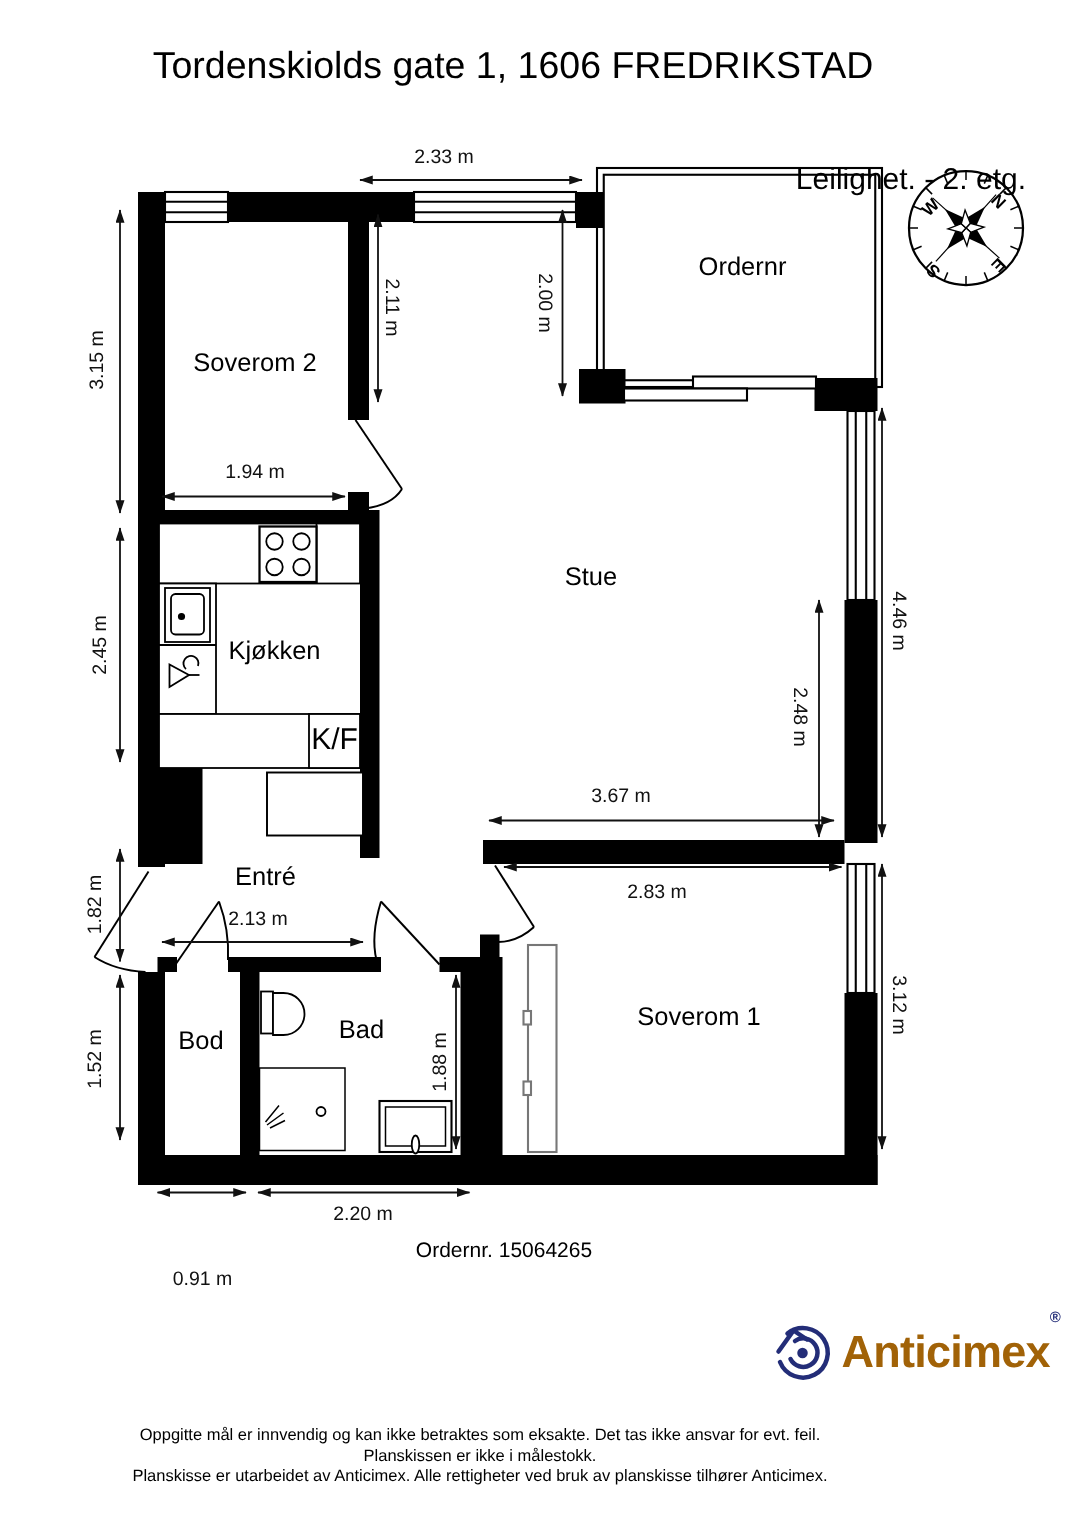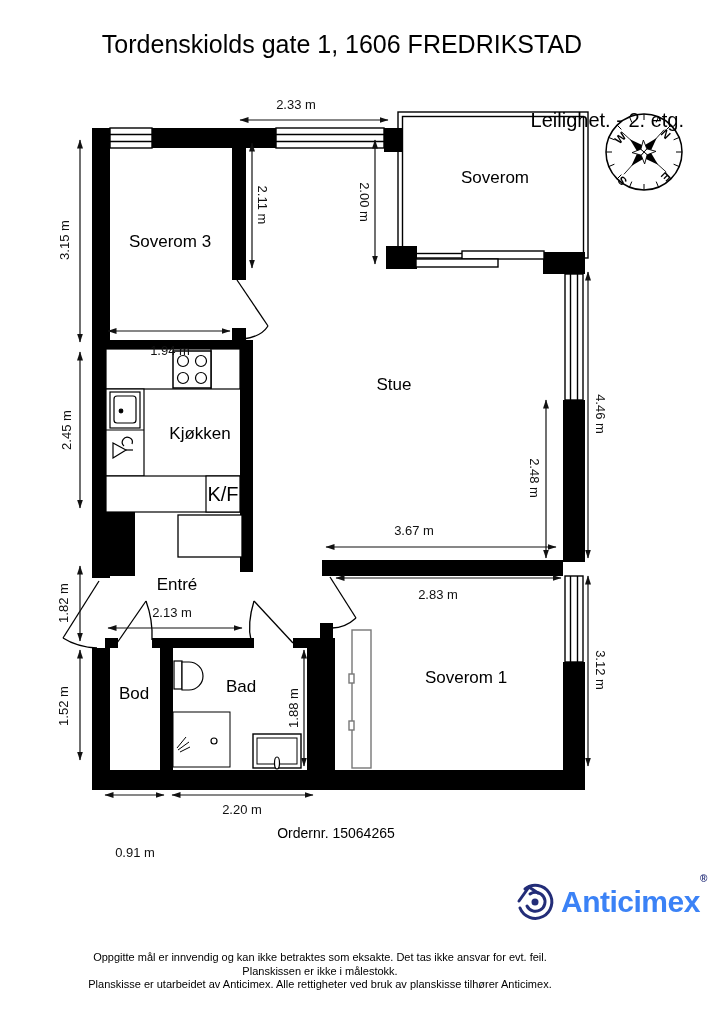--- a/index.html
+++ b/index.html
@@ -230,32 +230,32 @@
         <text transform="translate(19,22) rotate(135)">E</text>
         <text transform="translate(-19,26) rotate(225)">S</text>
         <text transform="translate(-21,-11) rotate(315)">W</text>
       </g>
     </g>
   </svg>
 
   <div class="title">Tordenskiolds gate 1, 1606 FREDRIKSTAD</div>
   <div class="subtitle">Leilighet.  - 2. etg.</div>
 
-  <div class="lbl room" style="left:170px; top:242px;">Soverom 3</div>
-  <div class="lbl room" style="left:495px; top:178px;">Soverom</div>
+  <div class="lbl room" style="left:170px; top:242px;">Soverom 2</div>
+  <div class="lbl room" style="left:495px; top:178px;">Ordernr</div>
   <div class="lbl room" style="left:394px; top:385px;">Stue</div>
-  <div class="lbl room" style="left:200px; top:434px;">Kjøkken</div>
+  <div class="lbl room" style="left:183px; top:434px;">Kjøkken</div>
   <div class="lbl room" style="left:223px; top:494px; font-size:20px;">K/F</div>
   <div class="lbl room" style="left:177px; top:585px;">Entré</div>
   <div class="lbl room" style="left:134px; top:694px;">Bod</div>
   <div class="lbl room" style="left:241px; top:687px;">Bad</div>
   <div class="lbl room" style="left:466px; top:678px;">Soverom 1</div>
 
   <div class="lbl dim" style="left:296px; top:104px;">2.33 m</div>
-  <div class="lbl dim" style="left:170px; top:314px;margin-top:36px;">1.94 m</div>
+  <div class="lbl dim" style="left:170px; top:314px;">1.94 m</div>
   <div class="lbl dim" style="left:414px; top:530px;">3.67 m</div>
   <div class="lbl dim" style="left:438px; top:594px;">2.83 m</div>
   <div class="lbl dim" style="left:172px; top:612px;">2.13 m</div>
   <div class="lbl dim" style="left:135px; top:852px;">0.91 m</div>
   <div class="lbl dim" style="left:242px; top:809px;">2.20 m</div>
 
   <div class="lbl dim vccw" style="left:64px; top:240px;">3.15 m</div>
   <div class="lbl dim vccw" style="left:66px; top:430px;">2.45 m</div>
   <div class="lbl dim vccw" style="left:63px; top:603px;">1.82 m</div>
   <div class="lbl dim vccw" style="left:63px; top:706px;">1.52 m</div>
@@ -271,21 +271,21 @@
   <div class="logo">
     <svg width="42" height="44" viewBox="-21 -22 42 44">
       <g stroke="#232d78" fill="none" stroke-width="3" stroke-linecap="round">
         <path d="M -15,6 A 16.5,16.5 0 1 0 -10,-13"></path>
         <path d="M -8,4 A 9.5,9.5 0 1 0 -5,-8"></path>
         <path d="M -16,-1 L -6,-15 L 3,-9"></path>
       </g>
       <circle cx="0" cy="0" r="3.5" fill="#232d78"></circle>
     </svg>
     <div>
-      <span class="logo-text" style="color:#3b82f6;">Anticimex</span><span class="logo-reg" style="color:#232d78;">®</span>
+      <span class="logo-text" style="color:#a16207;">Anticimex</span><span class="logo-reg" style="color:#232d78;">®</span>
     </div>
   </div>
 
   <div class="footer">
     <div>Oppgitte mål er innvendig og kan ikke betraktes som eksakte. Det tas ikke ansvar for evt. feil.</div>
     <div>Planskissen er ikke i målestokk.</div>
     <div>Planskisse er utarbeidet av Anticimex. Alle rettigheter ved bruk av planskisse tilhører Anticimex.</div>
   </div>
 
 </div>

